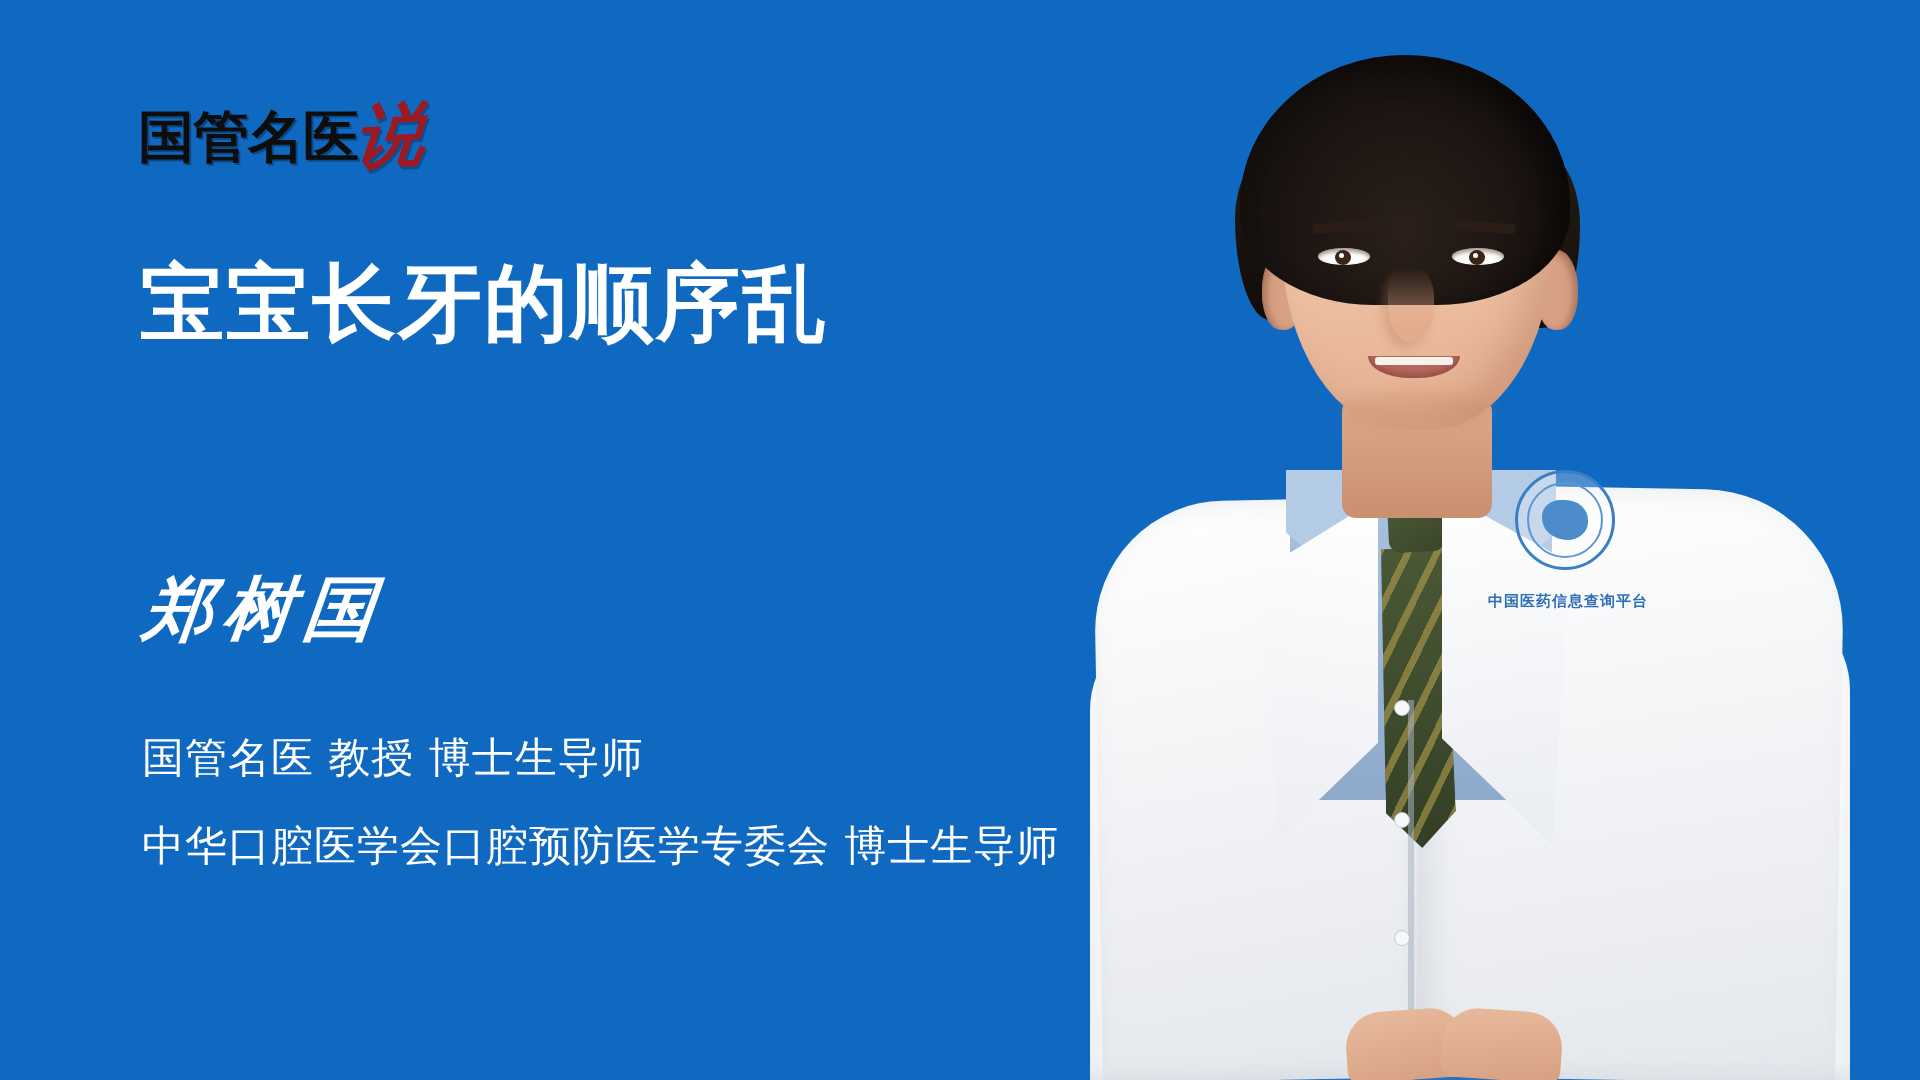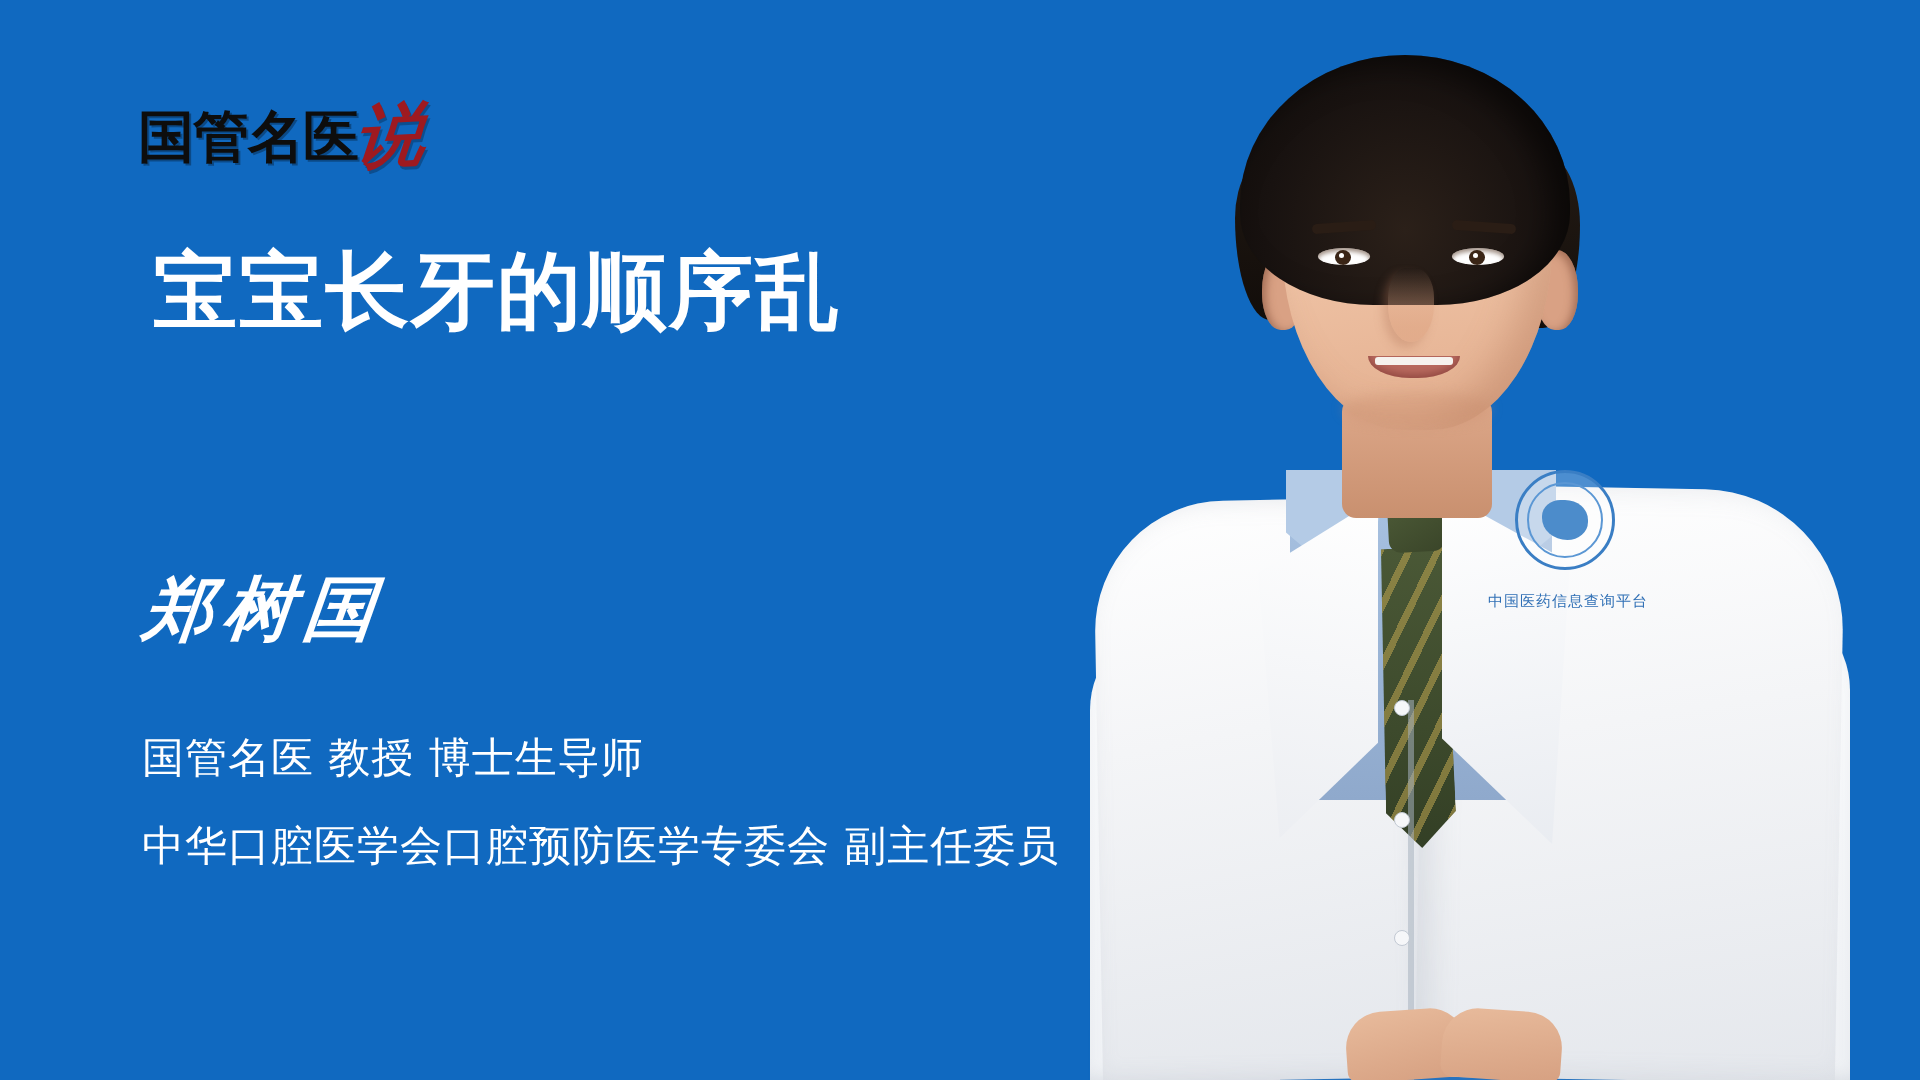--- a/index.html
+++ b/index.html
@@ -50,23 +50,22 @@
     letter-spacing:-2px;
     text-shadow:2px 3px 0 rgba(0,0,0,0.25);
     font-family:"DejaVu Serif","Liberation Serif",serif;
     transform:skewX(-8deg) rotate(-3deg);
     transform-origin:left bottom;
   }
 
   
   #title-block {
     position:absolute;
-    left:2px; top:232px;
+    left:2px; top:244px;
     width:1000px;
-    margin-left:13px;
   }
   .title-line {
     font-size:84px;
     line-height:118px;
     font-weight:700;
     color:#ffffff;
     letter-spacing:2px;
     white-space:nowrap;
     font-family:"DejaVu Sans","Liberation Sans",sans-serif;
   }
@@ -379,21 +378,21 @@
     border-radius:40% 50% 45% 55%;
   }
   #badge-text {
     position:absolute;
     left:472px; top:592px;
     width:212px;
     text-align:center;
     font-size:15px;
     letter-spacing:1px;
     color:#2f6fb5;
-    font-weight:400;
+    font-weight:700;
     white-space:nowrap;
     font-family:"DejaVu Sans","Liberation Sans",sans-serif;
   }
 </style>
 </head>
 <body>
 
 <div id="stage">
 
   <div id="left-col">
@@ -404,21 +403,21 @@
     </div>
 
     <div id="title-block">
       <div class="title-line">宝宝长牙的顺序乱</div>
     </div>
 
     <div id="doctor-name">郑树国</div>
 
     <div id="credentials">
       <div class="cred-line">国管名医  教授  博士生导师</div>
-      <div class="cred-line">中华口腔医学会口腔预防医学专委会  副主任委员</div>
+      <div class="cred-line">中华口腔医学会口腔预防医学专委会  博士生导师</div>
     </div>
   </div>
 
   <div id="portrait">
 
     <div class="coat-shadow-lo"></div>
     <div class="arm-l"></div>
     <div class="arm-r"></div>
     <div class="coat-left"></div>
     <div class="coat-right"></div>

